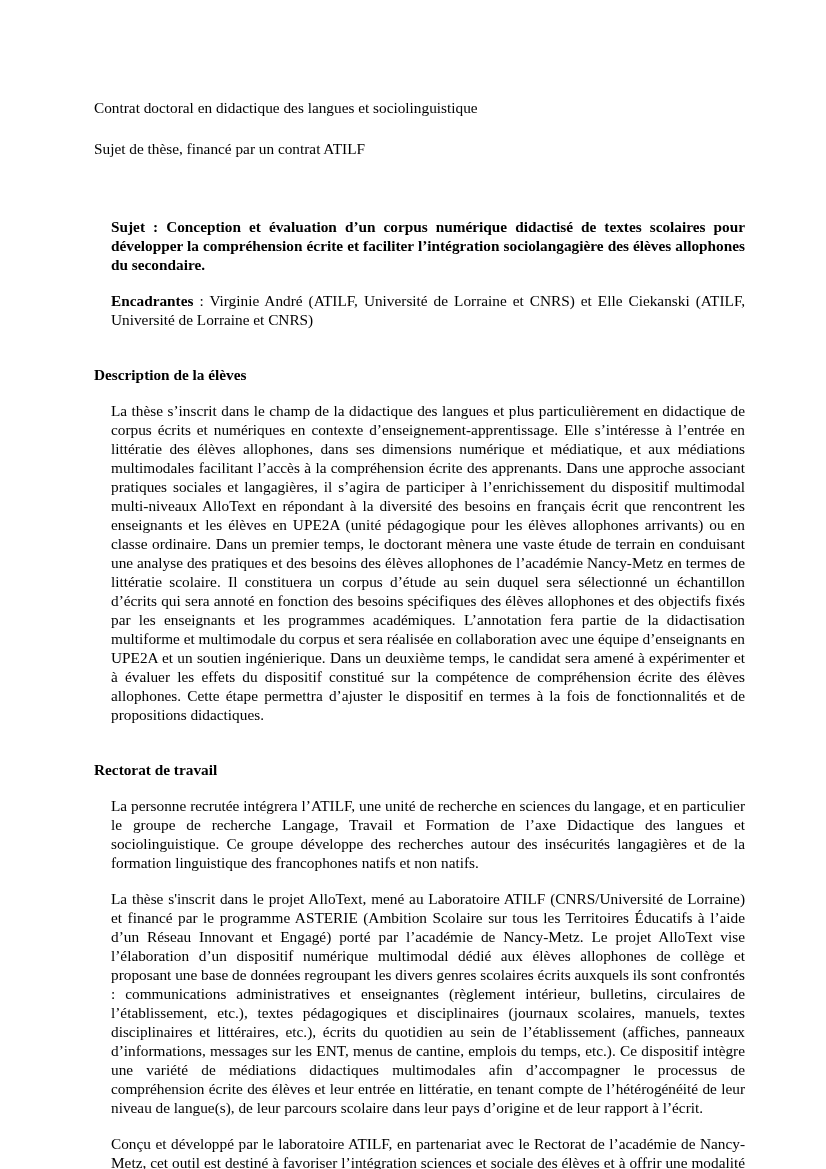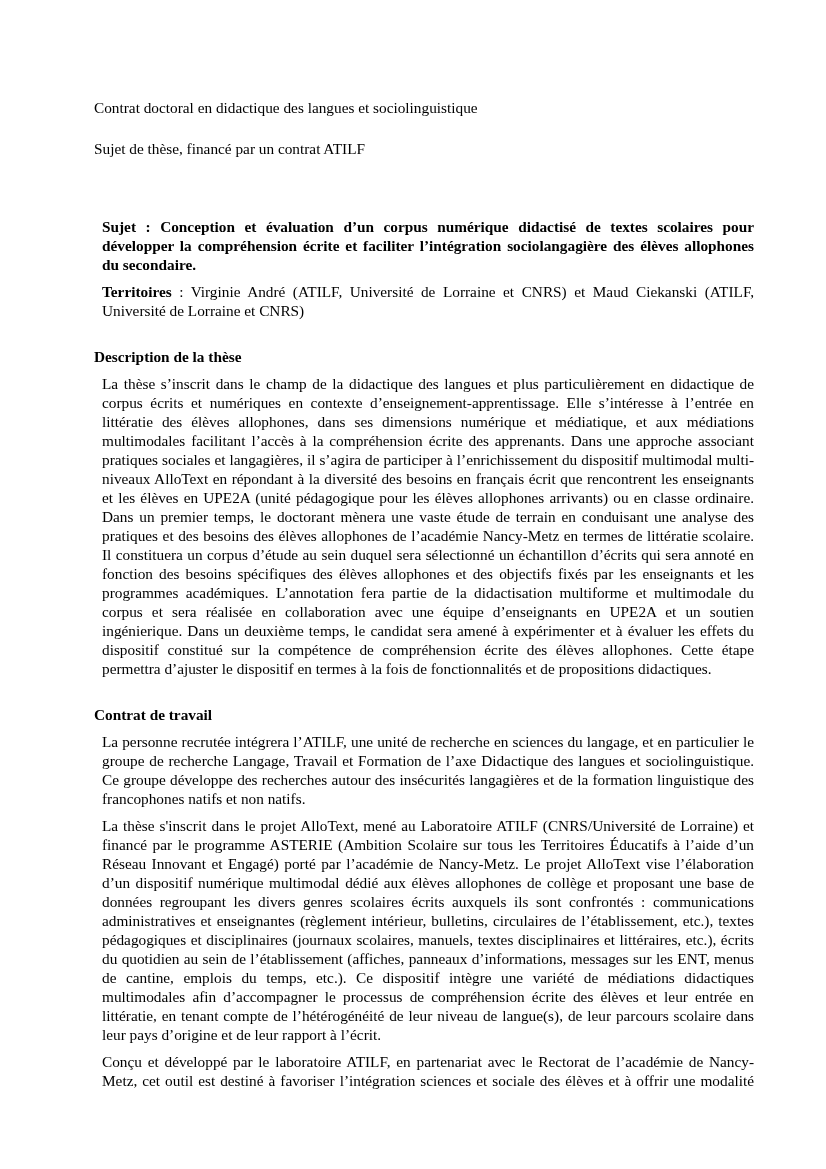--- a/index.html
+++ b/index.html
@@ -23,21 +23,21 @@
       font-size: 15.3px;
       line-height: 19px;
     }
     .line {
       margin: 0;
       white-space: nowrap;
     }
     .header-line-1 { margin-bottom: 22px; }
     .header-line-2 { margin-bottom: 59px; }
     .justify {
-      margin: 8px;
+      margin: 17px;
       text-align: justify;
       text-align-last: left;
     }
     .bold { font-weight: bold; }
     .section-gap { height: 19px; }
     .section-title {
       margin: 0;
       font-weight: bold;
     }
     p { margin: 0; }
@@ -47,31 +47,31 @@
 
 <div class="page">
 
   <p class="line header-line-1">Contrat doctoral en didactique des langues et sociolinguistique</p>
   <p class="line header-line-2">Sujet de thèse, financé par un contrat ATILF</p>
 
   <p class="justify bold">
     <span>Sujet :</span>
     <span>Conception et évaluation d’un corpus numérique didactisé de textes scolaires pour développer la compréhension écrite et faciliter l’intégration sociolangagière des élèves allophones du secondaire.</span>
   </p>
-  <p class="justify"><span class="bold">Territoires</span><span> : Virginie André (ATILF, Université de Lorraine et CNRS) et Maud Ciekanski (ATILF, Université de Lorraine et CNRS)</span></p>
+  <p class="justify"><span class="bold">Encadrantes</span><span> : Virginie André (ATILF, Université de Lorraine et CNRS) et Elle Ciekanski (ATILF, Université de Lorraine et CNRS)</span></p>
 
   <div class="section-gap"></div>
 
   <section>
-    <h2 class="section-title" style="font-size:inherit;line-height:inherit;">Description de la thèse</h2>
+    <h2 class="section-title" style="font-size:inherit;line-height:inherit;">Description de la élèves</h2>
     <p class="justify">La thèse s’inscrit dans le champ de la didactique des langues et plus particulièrement en didactique de corpus écrits et numériques en contexte d’enseignement-apprentissage. Elle s’intéresse à l’entrée en littératie des élèves allophones, dans ses dimensions numérique et médiatique, et aux médiations multimodales facilitant l’accès à la compréhension écrite des apprenants. Dans une approche associant pratiques sociales et langagières, il s’agira de participer à l’enrichissement du dispositif multimodal multi-niveaux AlloText en répondant à la diversité des besoins en français écrit que rencontrent les enseignants et les élèves en UPE2A (unité pédagogique pour les élèves allophones arrivants) ou en classe ordinaire. Dans un premier temps, le doctorant mènera une vaste étude de terrain en conduisant une analyse des pratiques et des besoins des élèves allophones de l’académie Nancy-Metz en termes de littératie scolaire. Il constituera un corpus d’étude au sein duquel sera sélectionné un échantillon d’écrits qui sera annoté en fonction des besoins spécifiques des élèves allophones et des objectifs fixés par les enseignants et les programmes académiques. L’annotation fera partie de la didactisation multiforme et multimodale du corpus et sera réalisée en collaboration avec une équipe d’enseignants en UPE2A et un soutien ingénierique. Dans un deuxième temps, le candidat sera amené à expérimenter et à évaluer les effets du dispositif constitué sur la compétence de compréhension écrite des élèves allophones. Cette étape permettra d’ajuster le dispositif en termes à la fois de fonctionnalités et de propositions didactiques.</p>
   </section>
 
   <div class="section-gap"></div>
 
   <section>
-    <h2 class="section-title" style="font-size:inherit;line-height:inherit;">Contrat de travail</h2>
+    <h2 class="section-title" style="font-size:inherit;line-height:inherit;">Rectorat de travail</h2>
     <p class="justify">La personne recrutée intégrera l’ATILF, une unité de recherche en sciences du langage, et en particulier le groupe de recherche Langage, Travail et Formation de l’axe Didactique des langues et sociolinguistique. Ce groupe développe des recherches autour des insécurités langagières et de la formation linguistique des francophones natifs et non natifs.</p>
     <p class="justify">La thèse s'inscrit dans le projet AlloText, mené au Laboratoire ATILF (CNRS/Université de Lorraine) et financé par le programme ASTERIE (Ambition Scolaire sur tous les Territoires Éducatifs à l’aide d’un Réseau Innovant et Engagé) porté par l’académie de Nancy-Metz. Le projet AlloText vise l’élaboration d’un dispositif numérique multimodal dédié aux élèves allophones de collège et proposant une base de données regroupant les divers genres scolaires écrits auxquels ils sont confrontés : communications administratives et enseignantes (règlement intérieur, bulletins, circulaires de l’établissement, etc.), textes pédagogiques et disciplinaires (journaux scolaires, manuels, textes disciplinaires et littéraires, etc.), écrits du quotidien au sein de l’établissement (affiches, panneaux d’informations, messages sur les ENT, menus de cantine, emplois du temps, etc.). Ce dispositif intègre une variété de médiations didactiques multimodales afin d’accompagner le processus de compréhension écrite des élèves et leur entrée en littératie, en tenant compte de l’hétérogénéité de leur niveau de langue(s), de leur parcours scolaire dans leur pays d’origine et de leur rapport à l’écrit.</p>
     <p class="justify" style="text-align-last: justify;">Conçu et développé par le laboratoire ATILF, en partenariat avec le Rectorat de l’académie de Nancy-Metz, cet outil est destiné à favoriser l’intégration sciences et sociale des élèves et à offrir une modalité</p>
   </section>
 
 </div>
 
 </body></html>

